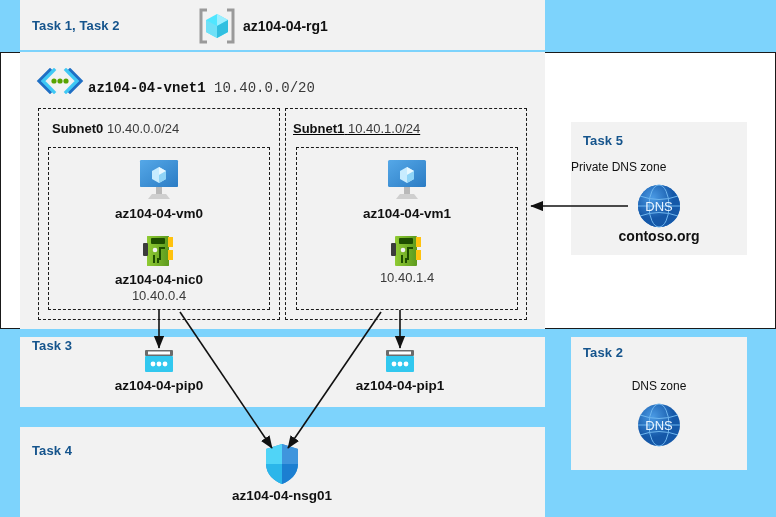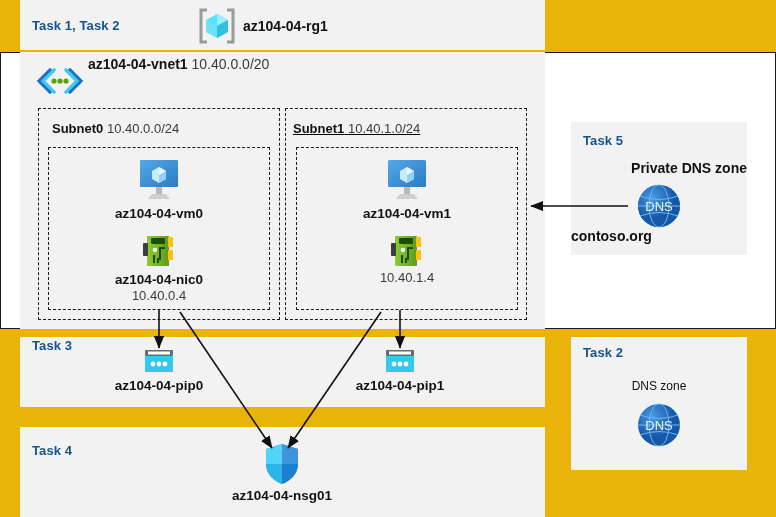--- a/index.html
+++ b/index.html
@@ -2,21 +2,21 @@
 <html><head>
 <meta charset="utf-8">
 <style>
   * { box-sizing: border-box; margin: 0; padding: 0; }
   html, body {
     width: 776px; height: 517px;
     background: #ffffff;
     font-family: "Liberation Sans", sans-serif;
     overflow: hidden;
   }
-  #stage { position: relative; width: 776px; height: 517px; background:#eab308; }
+  #stage { position: relative; width: 776px; height: 517px; background:#7dd3fc; }
 
   .panel { position: absolute; background: #f2f2f2; }
   .tasklabel {
     position: absolute;
     color: #15548c;
     font-weight: bold;
     font-size: 13px;
     letter-spacing: .1px;
     white-space: nowrap;
   }
@@ -38,21 +38,21 @@
     border-top:1.5px solid #1a1a1a; border-bottom:1.5px solid #1a1a1a;
     border-left:1.5px solid #1a1a1a; border-right:1.5px solid #1a1a1a;
     background:#ffffff;
   }
   #vnet-inner {
     position:absolute; left:20px; top:52px; width:525px; height:277px;
     background:#f2f2f2;
   }
   #vnet-icon { position:absolute; left:36px; top:68px; width:48px; height:26px; }
   #vnet-title {
-    position:absolute; left:88px; top:56px; font-size:14px; white-space:nowrap;
+    position:absolute; left:88px; top:80px; font-size:14px; white-space:nowrap;font-family:Liberation Mono, monospace;
   }
 
   
   .subnet {
     position:absolute;
     border:1.6px dashed #1a1a1a;
     background:#f2f2f2;
   }
   #subnet0 { left:38px; top:108px; width:242px; height:212px; }
   #subnet1 { left:285px; top:108px; width:242px; height:212px; }
@@ -85,25 +85,25 @@
   #task3-label { left:32px; top:338px; }
   
   #task4-panel { left:20px; top:427px; width:525px; height:90px; }
   #task4-label { left:32px; top:443px; }
 
   
   #task5-panel { left:571px; top:122px; width:176px; height:133px; }
   #task5-label { left:583px; top:133px; }
   #task5-title {
     position:absolute; left:571px; top:160px; width:176px;
-    text-align:right; font-size:14px; font-weight:bold; color:#111;
+    text-align:left; font-size:12px; font-weight:normal; color:#111;
   }
   #task5-zonename {
     position:absolute; left:571px; top:228px; width:176px;
-    text-align:left; font-size:14px; font-weight:bold; color:#111;
+    text-align:center; font-size:14px; font-weight:bold; color:#111;
   }
 
   
   #task6-panel { left:571px; top:337px; width:176px; height:133px; }
   #task6-label { left:583px; top:345px; }
   #task6-title {
     position:absolute; left:571px; top:379px; width:176px;
     text-align:center; font-size:12px; font-weight:normal; color:#111;
   }
 

